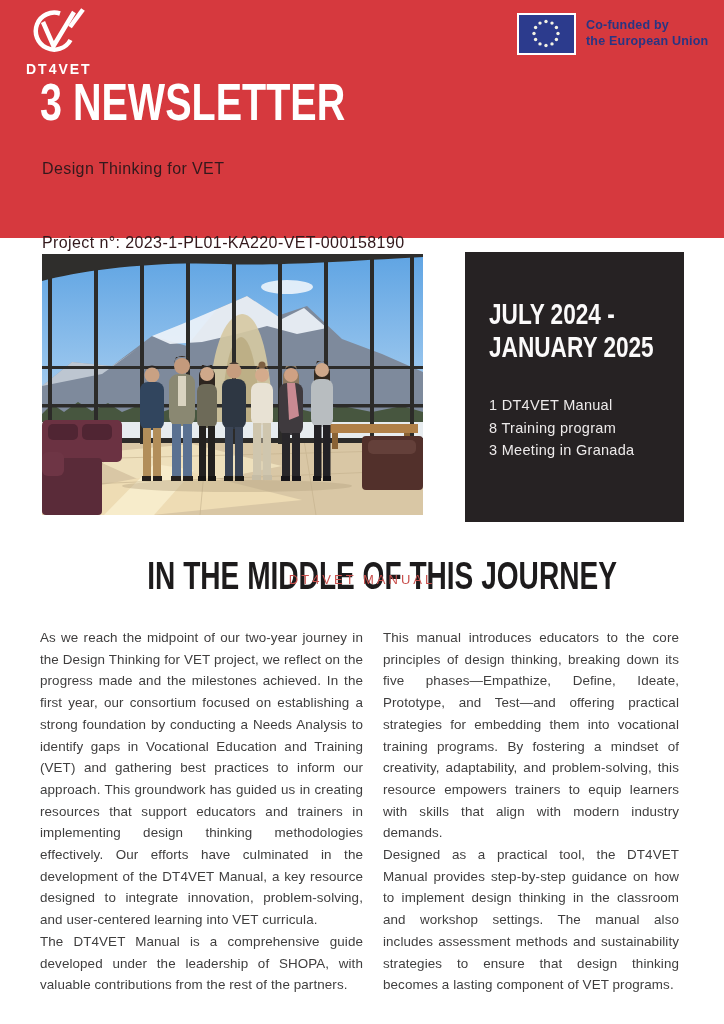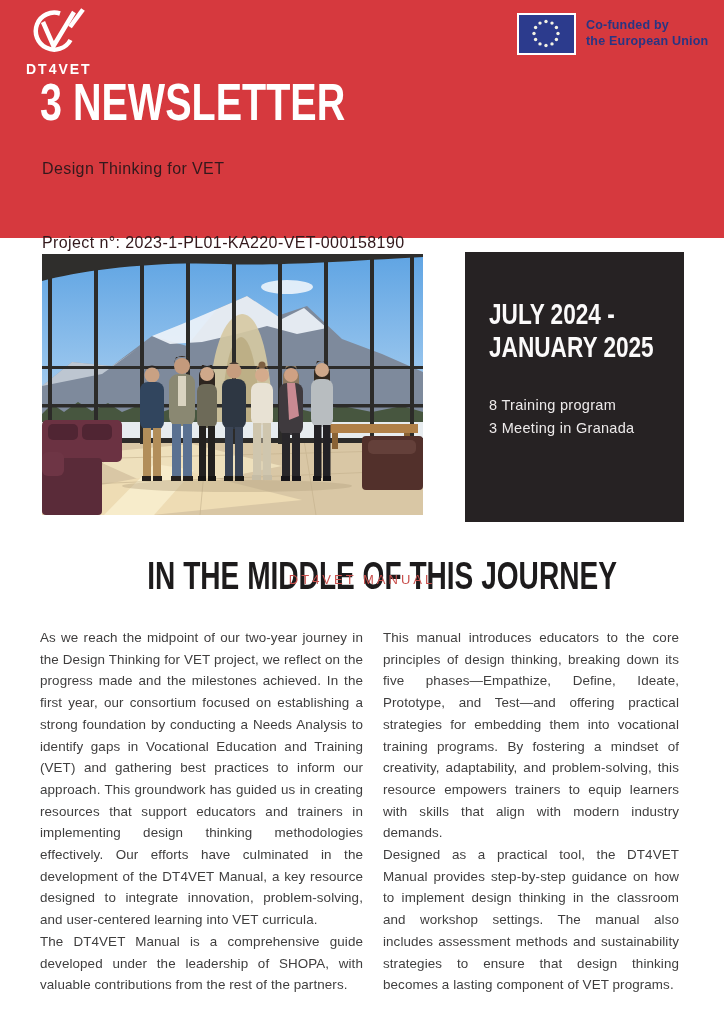--- a/index.html
+++ b/index.html
@@ -229,20 +229,21 @@
       </g>
     </svg>
   </div>
 
   <div class="infobox">
     <div class="period">
       <span class="cond2">JULY 2024 -</span><br>
       <span class="cond2">JANUARY 2025</span>
     </div>
     <div class="agenda">
+      <div class="agenda-item">1 DT4VET Manual</div>
       <div class="agenda-item">8 Training program</div>
       <div class="agenda-item">3 Meeting in Granada</div>
     </div>
   </div>
 
   <h2 class="section-heading"><span class="condc">IN THE MIDDLE OF THIS JOURNEY</span></h2>
   <div class="section-sub">DT4VET MANUAL</div>
 
   <div class="columns">
     <div class="col col-left">

